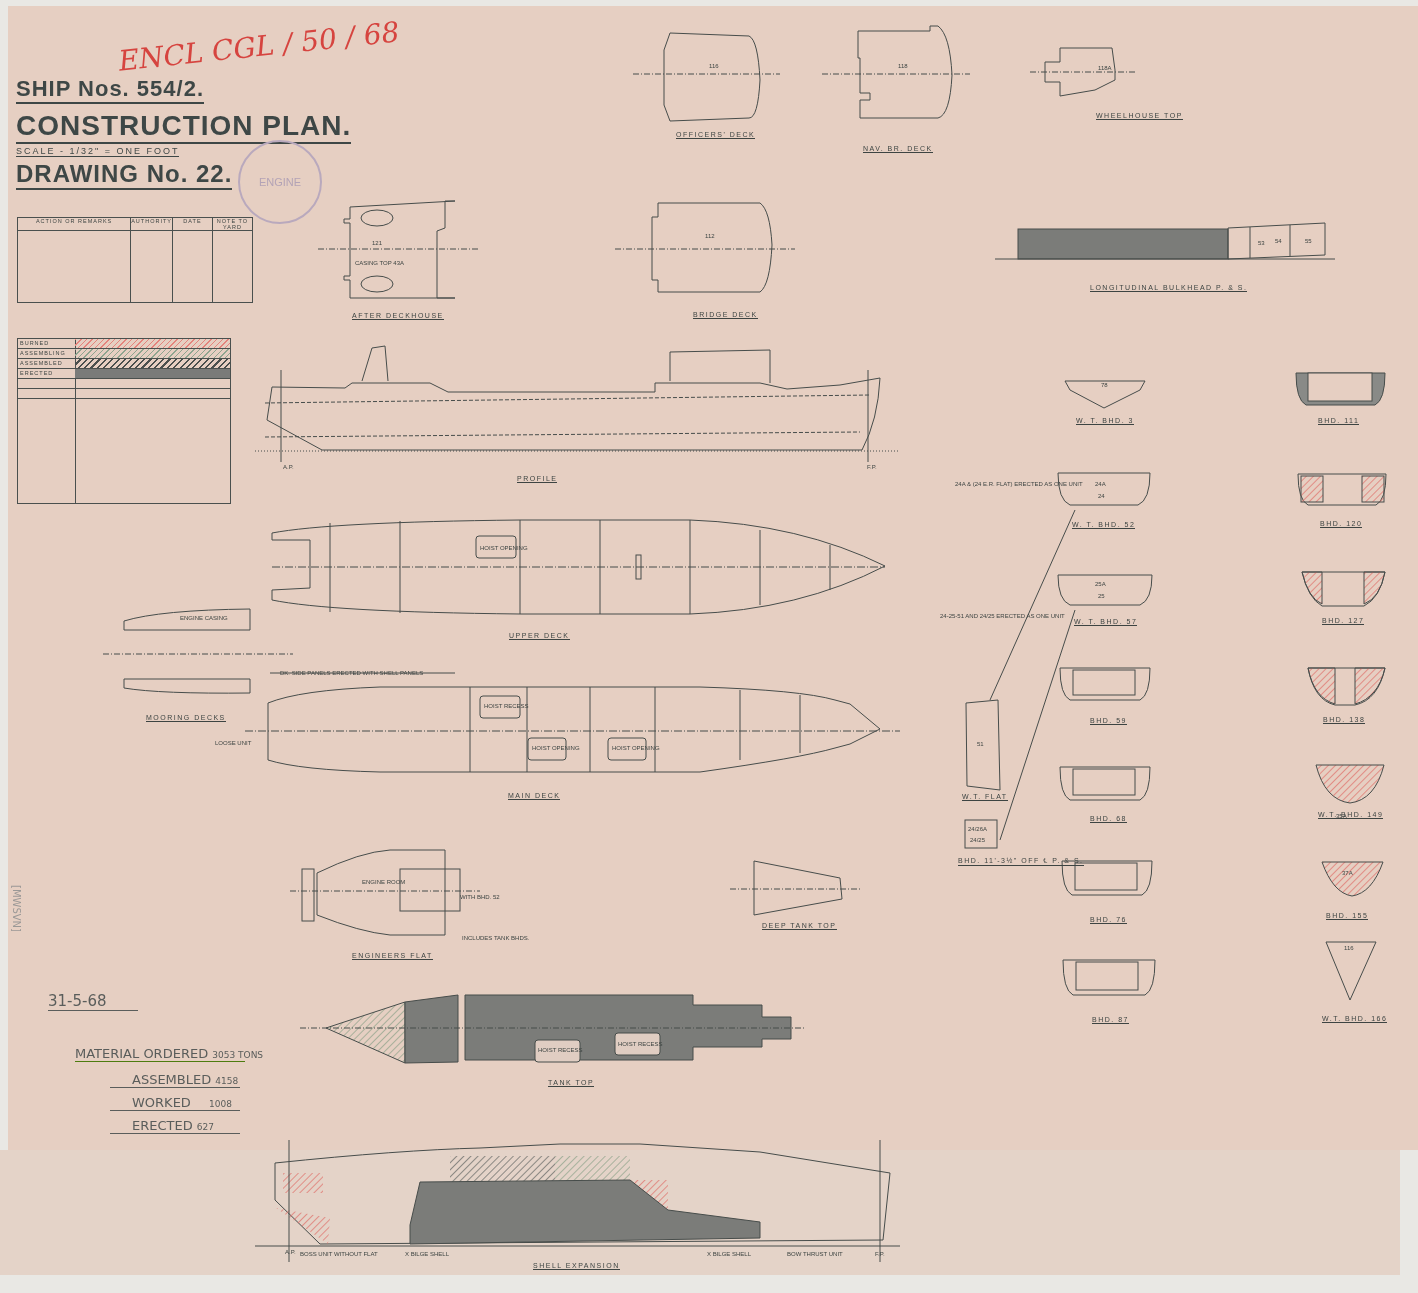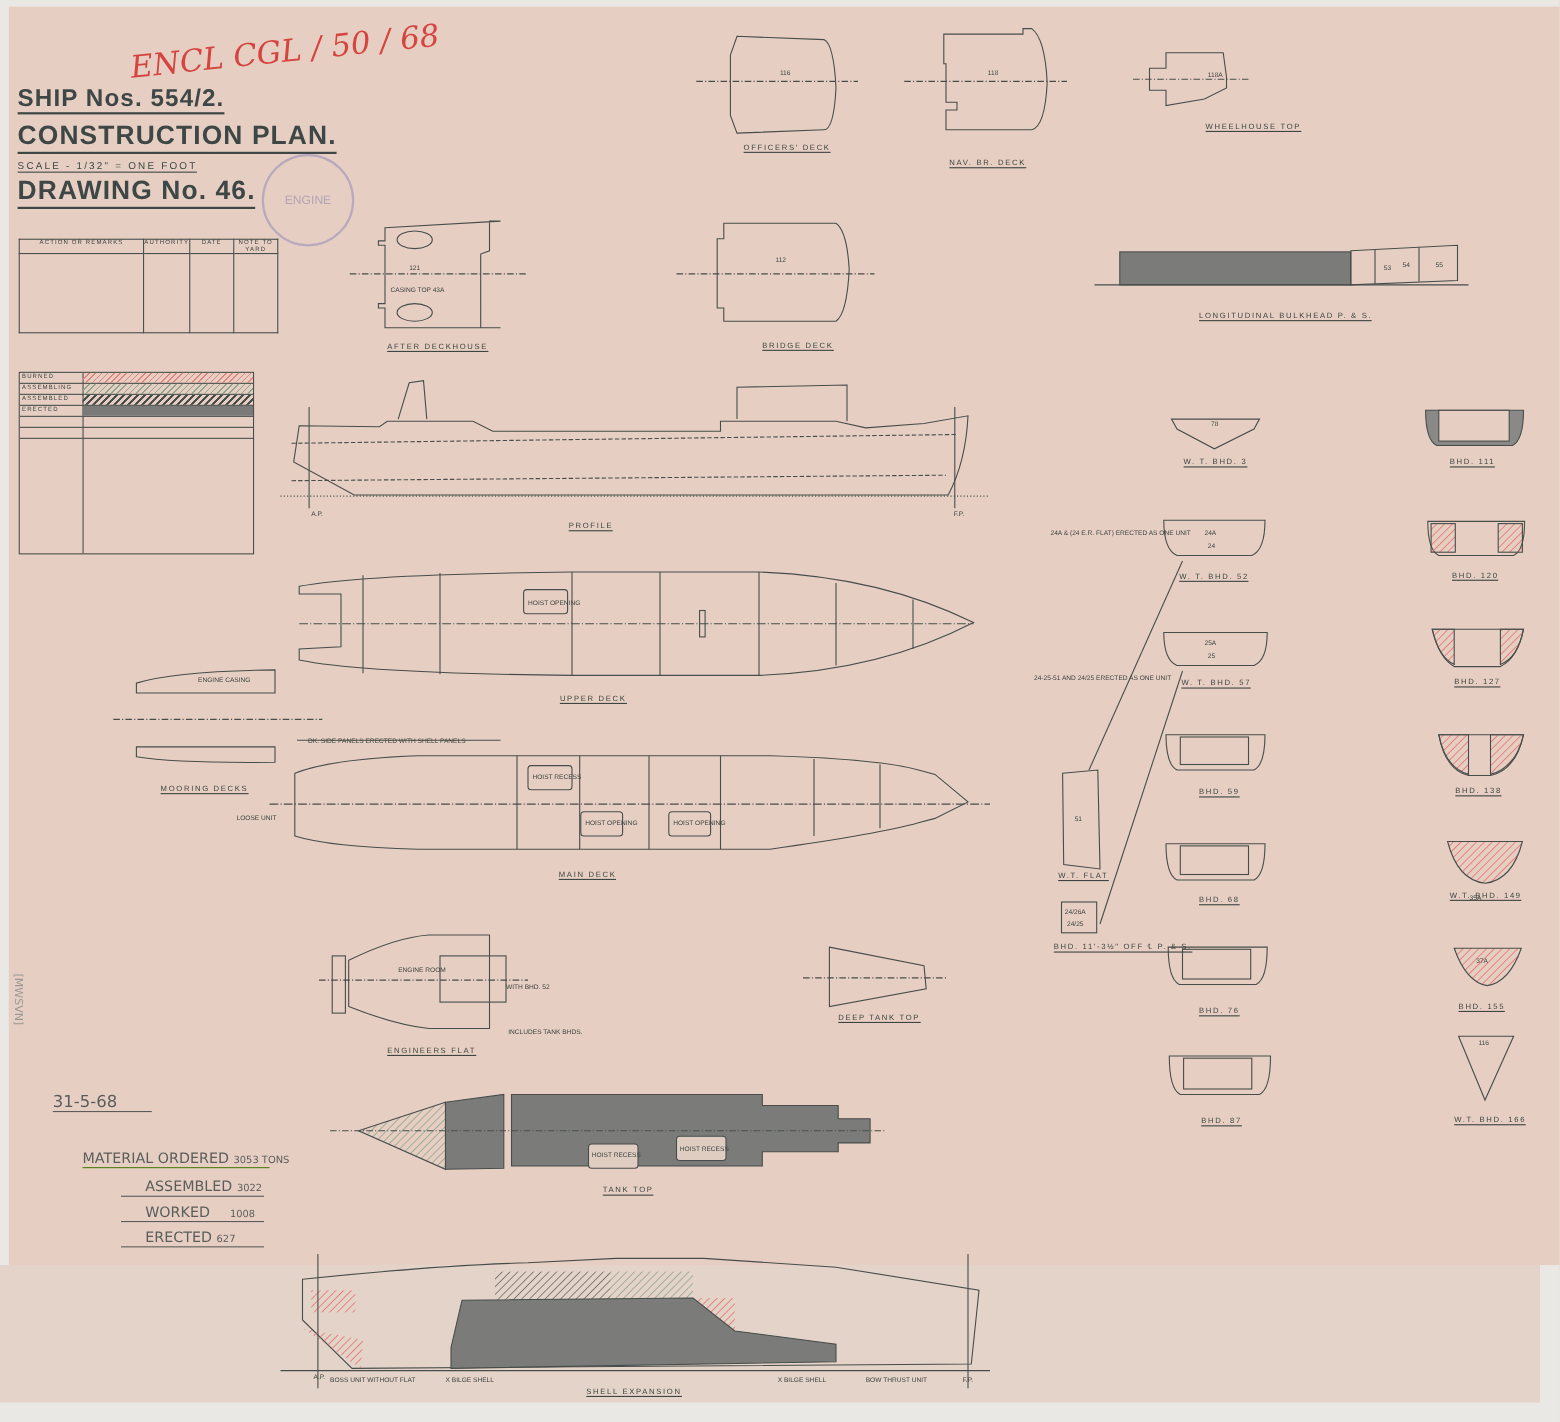--- a/index.html
+++ b/index.html
@@ -2,21 +2,21 @@
 <html><head>
 <meta charset="utf-8">
 <style>
   html,body{margin:0;padding:0;}
   body{width:1418px;height:1293px;background:#e9e8e4;position:relative;overflow:hidden;font-family:"Liberation Sans",sans-serif;color:#3d4442;}
   .sheet{position:absolute;left:8px;top:6px;width:1410px;height:1150px;background:#e6cfc2;}
   .sheet2{position:absolute;left:0;top:1150px;width:1418px;height:143px;background:#e9e8e4;}
   .sheet2 .paper{position:absolute;left:0;top:0;width:1400px;height:125px;background:#e4d3c8;}
   .title{position:absolute;left:16px;font-weight:bold;color:#3e4746;letter-spacing:1px;border-bottom:2px solid #3e4746;white-space:nowrap;text-align:center;}
   .t1{top:76px;font-size:22px;}
-  .t2{top:110px;font-size:24px;}
+  .t2{top:110px;font-size:28px;}
   .t3{top:146px;font-size:9px;letter-spacing:2px;border-bottom:1px solid #3e4746;font-weight:normal;}
   .t4{top:160px;font-size:24px;}
   .encl{position:absolute;left:118px;top:30px;color:#d6443f;font-family:"DejaVu Serif",serif;font-size:28px;font-style:italic;transform:rotate(-6deg);}
   .stamp{position:absolute;left:238px;top:140px;width:80px;height:80px;border:2px solid #b9a9bd;border-radius:50%;color:#b3a3b6;font-size:11px;text-align:center;line-height:80px;}
   .lbl{position:absolute;font-size:7px;letter-spacing:1.5px;color:#3d4442;white-space:nowrap;border-bottom:1px solid #3d4442;text-transform:uppercase;}
   table.remarks{position:absolute;left:17px;top:217px;width:236px;height:86px;border-collapse:collapse;font-size:5.5px;letter-spacing:1px;}
   table.remarks td,table.remarks th{border:1px solid #4a504e;padding:0;vertical-align:top;font-weight:normal;}
   table.remarks th{height:8px;}
   .legend{position:absolute;left:17px;top:338px;width:212px;height:164px;border:1px solid #4a504e;}
   .legend .row{position:absolute;left:0;width:212px;height:9px;border-bottom:1px solid #4a504e;font-size:5.5px;letter-spacing:1px;}
@@ -33,21 +33,21 @@
 
 <div class="sheet"></div>
 <div class="sheet2">
     <div class="paper"></div>
   </div>
 
 <div class="encl">ENCL CGL / 50 / 68</div>
 <div class="title t1">SHIP Nos. 554/2.</div>
 <div class="title t2">CONSTRUCTION PLAN.</div>
 <div class="title t3">SCALE - 1/32" = ONE FOOT</div>
-<div class="title t4">DRAWING No. 46.</div>
+<div class="title t4">DRAWING No. 22.</div>
 <div class="stamp">ENGINE</div>
 
 <table class="remarks">
   <tbody>
       <tr>
     <th style="width:116px">ACTION OR REMARKS</th>
     <th style="width:40px">AUTHORITY</th>
     <th style="width:40px">DATE</th>
     <th style="width:40px">NOTE TO YARD</th>
   </tr>
@@ -355,21 +355,21 @@
 <div class="lbl" style="left:1322px;top:1015px">W.T. BHD. 166</div>
 
 <div class="notes hand" style="left:48px;top:992px;font-size:15px;border-bottom:1px solid #5a5d5b;width:90px">31-5-68</div>
 <div>
   <div class="notes hand" style="left:75px;top:1046px;border-bottom:1px solid #4d7c0f;width:170px">
     <span>MATERIAL ORDERED</span>
     <span style="font-size:9px">3053 TONS</span>
   </div>
   <div class="notes hand" style="left:110px;top:1072px;border-bottom:1px solid #5a5d5b;width:130px;padding-left:22px;box-sizing:border-box">
     <span>ASSEMBLED</span>
-    <span style="font-size:9px">3022</span>
+    <span style="font-size:9px">4158</span>
   </div>
   <div class="notes hand" style="left:110px;top:1095px;border-bottom:1px solid #5a5d5b;width:130px;padding-left:22px;box-sizing:border-box">
     <span>WORKED</span>
     <span style="font-size:9px;margin-left:14px">1008</span>
   </div>
   <div class="notes hand" style="left:110px;top:1118px;border-bottom:1px solid #5a5d5b;width:130px;padding-left:22px;box-sizing:border-box">
     <span>ERECTED</span>
     <span style="font-size:9px;">627</span>
   </div>
 </div>

